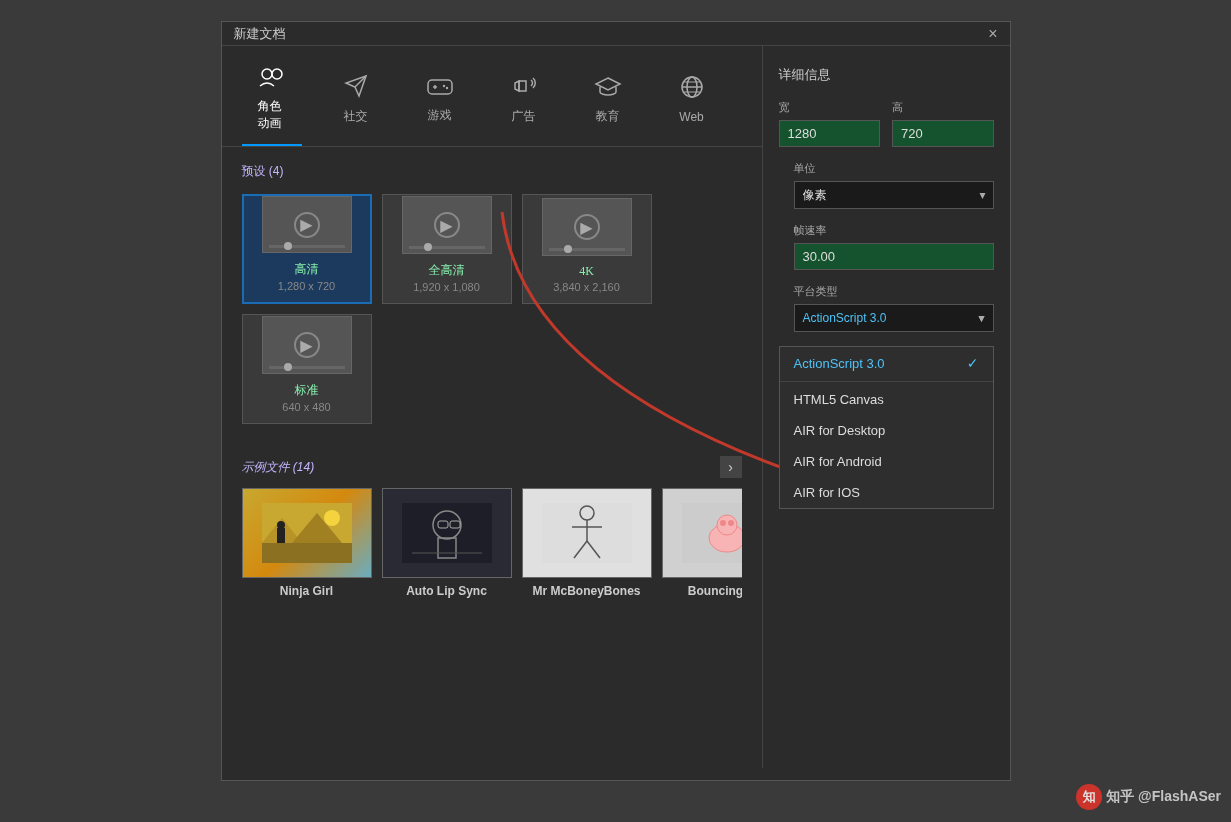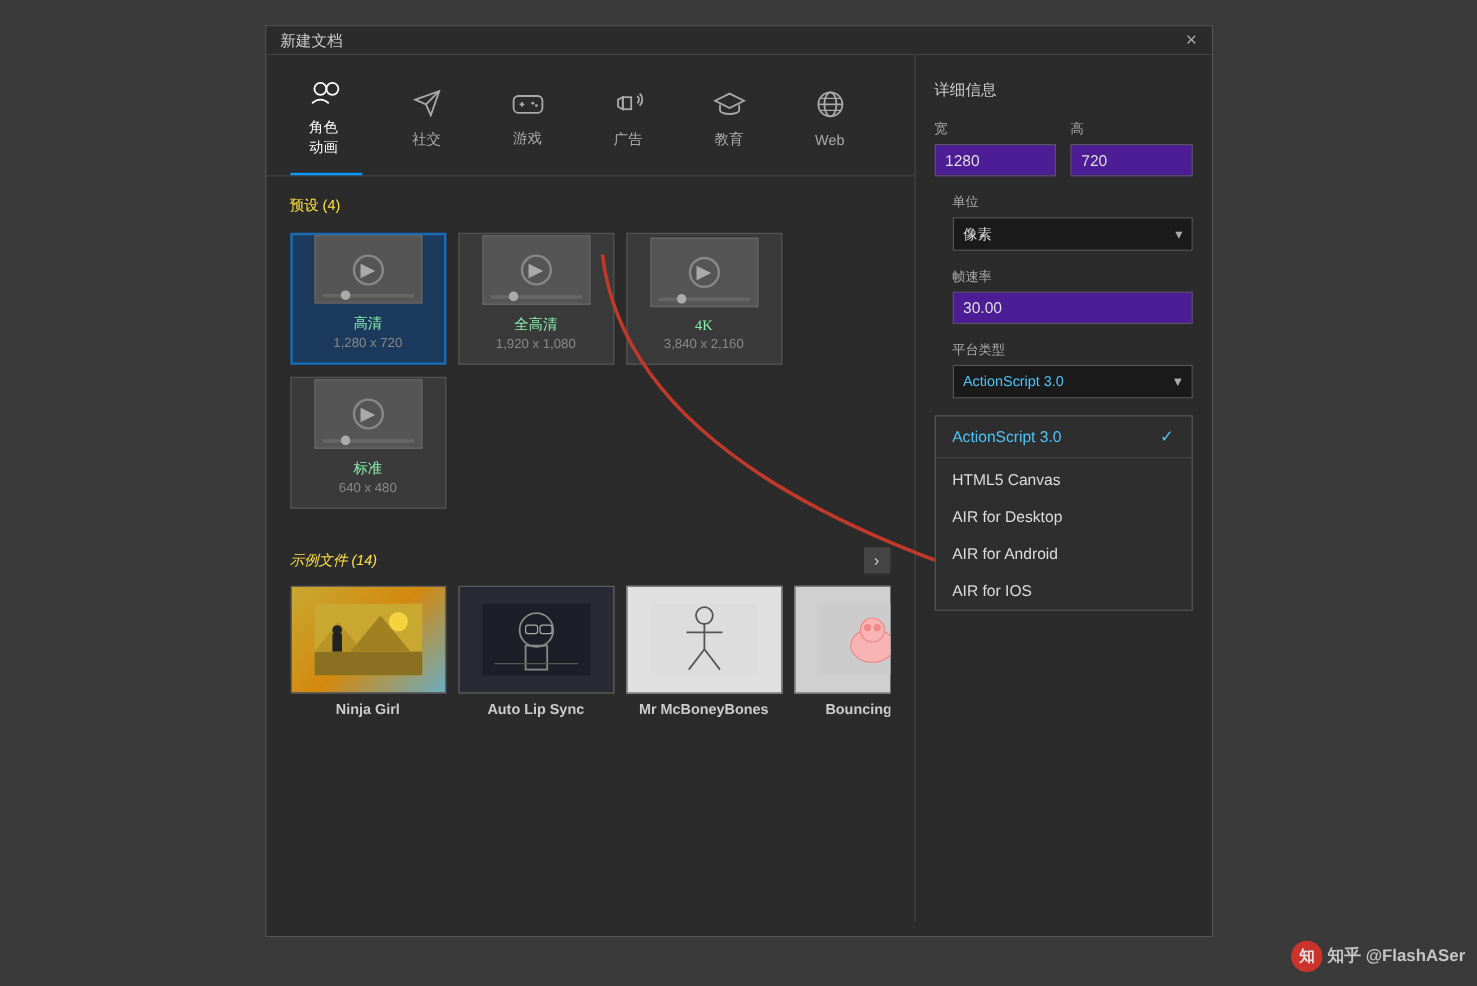--- a/index.html
+++ b/index.html
@@ -90,21 +90,21 @@
       font-size: 22px;
       line-height: 1;
     }
 
     
     .section {
       padding: 16px 20px;
     }
 
     .section-title {
-      color: #fde047;
+      color: #c4b5fd;
       font-size: 12px;
       margin-bottom: 14px;
     }
 
     .presets-grid {
       display: flex;
       gap: 10px;
       flex-wrap: wrap;
     }
 
@@ -260,21 +260,21 @@
       flex: 1;
     }
 
     .field-label {
       color: #aaa;
       font-size: 11px;
       margin-bottom: 5px;
     }
 
     .field-input {
-      background: #4c1d95;
+      background: #14532d;
       border: 1px solid #555;
       color: #ddd;
       font-size: 13px;
       padding: 5px 8px;
       width: 100%;
     }
 
     .field-select {
       background: #1a1a1a;
       border: 1px solid #555;

